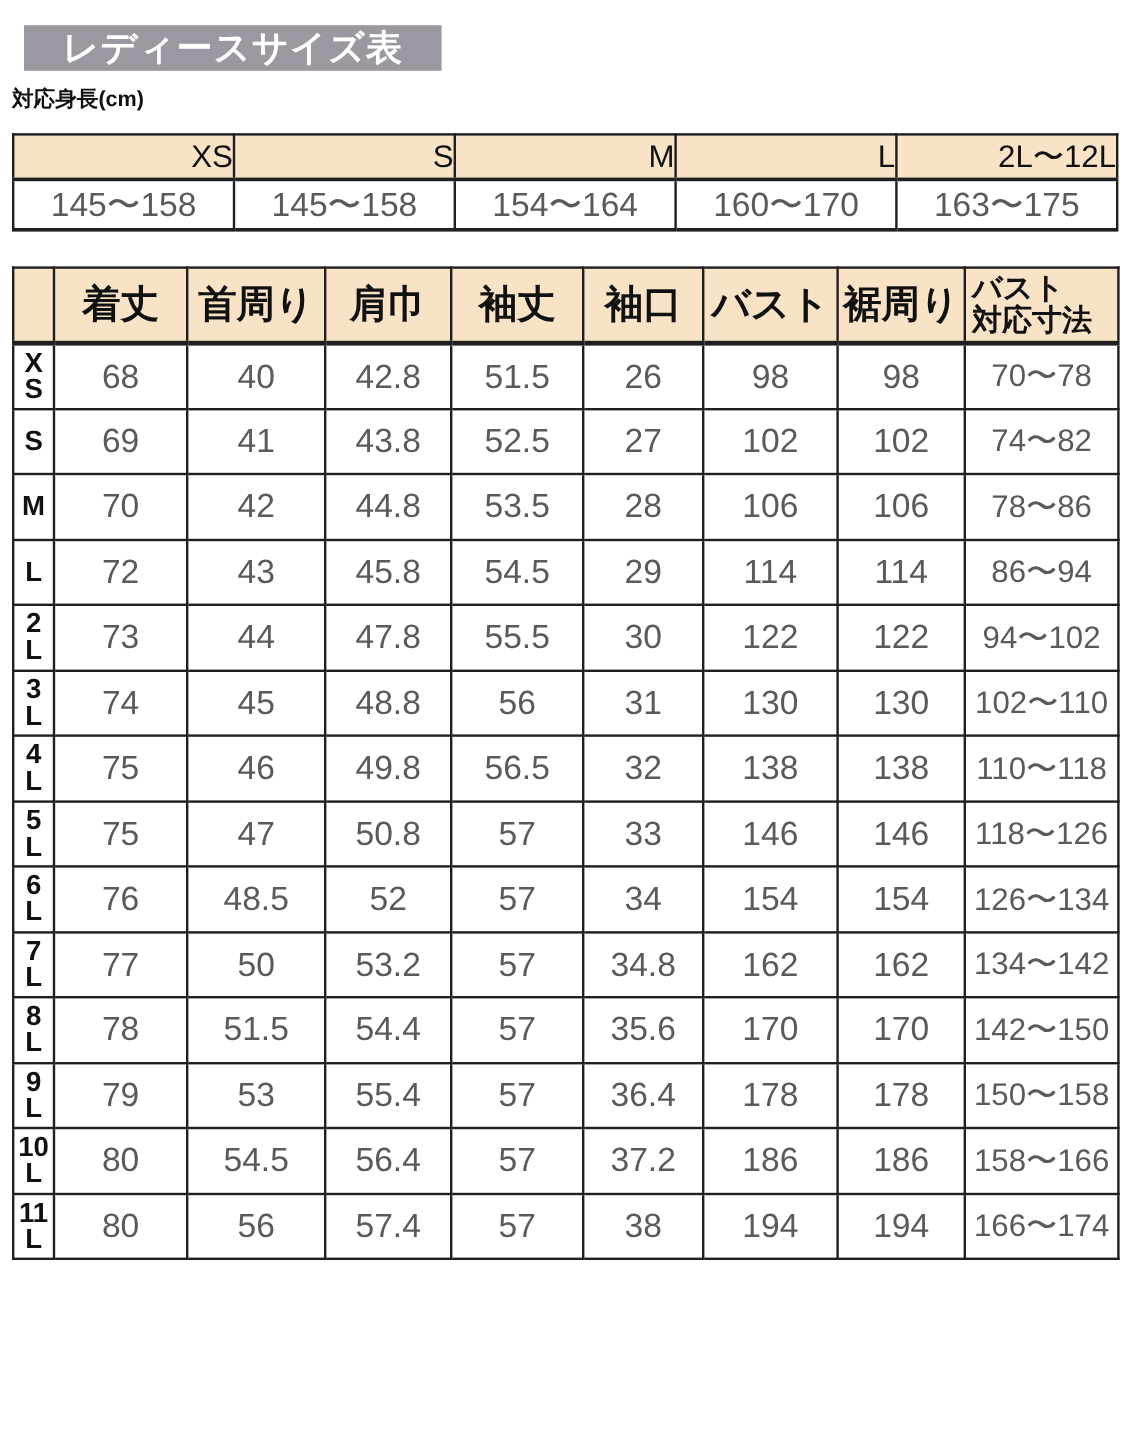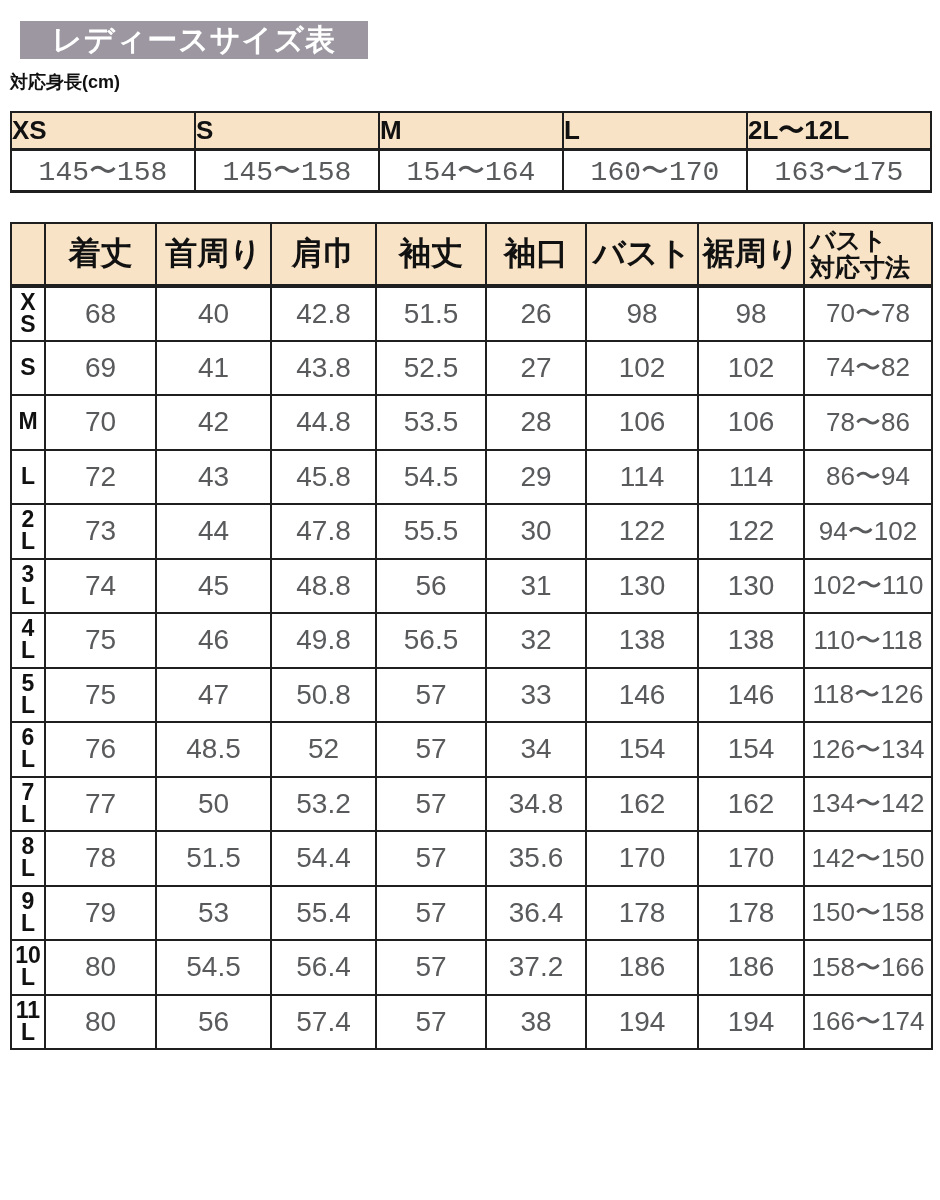--- a/index.html
+++ b/index.html
@@ -24,27 +24,27 @@
   }
   .subtitle{
     position:absolute;left:10px;top:70px;
     font-size:18px;font-weight:bold;color:var(--header-text);
   }
   table{border-collapse:collapse;table-layout:fixed;}
   .height-table{position:absolute;left:10px;top:111px;width:922px;}
   .height-table th{
     background:var(--header-bg);border:2px solid var(--border);
     border-bottom:3px solid var(--border);
-    height:33px;font-size:26px;font-weight:bold;color:var(--header-text);
-    text-align:left;padding:0;
+    height:33px;font-size:26px;font-weight:normal;color:var(--header-text);
+    text-align:right;padding:0;
   }
   .height-table td{
     border:2px solid var(--border);border-bottom:3px solid var(--border);
     height:42px;font-size:28px;font-weight:normal;color:var(--data-text);
-    text-align:center;padding:0;font-family:Liberation Mono, monospace;
+    text-align:center;padding:0;
   }
   .size-table{position:absolute;left:10px;top:222px;width:921px;}
   .size-table th,.size-table td{border:2px solid var(--border);padding:0;}
   .size-table thead th{
     background:var(--header-bg);height:63px;
     font-size:32px;font-weight:bold;color:var(--header-text);
     text-align:center;border-bottom:4px solid var(--border);
   }
   .size-table thead th.bust-range-header{
     font-size:25px;text-align:left;padding-left:5px;line-height:1.1;

